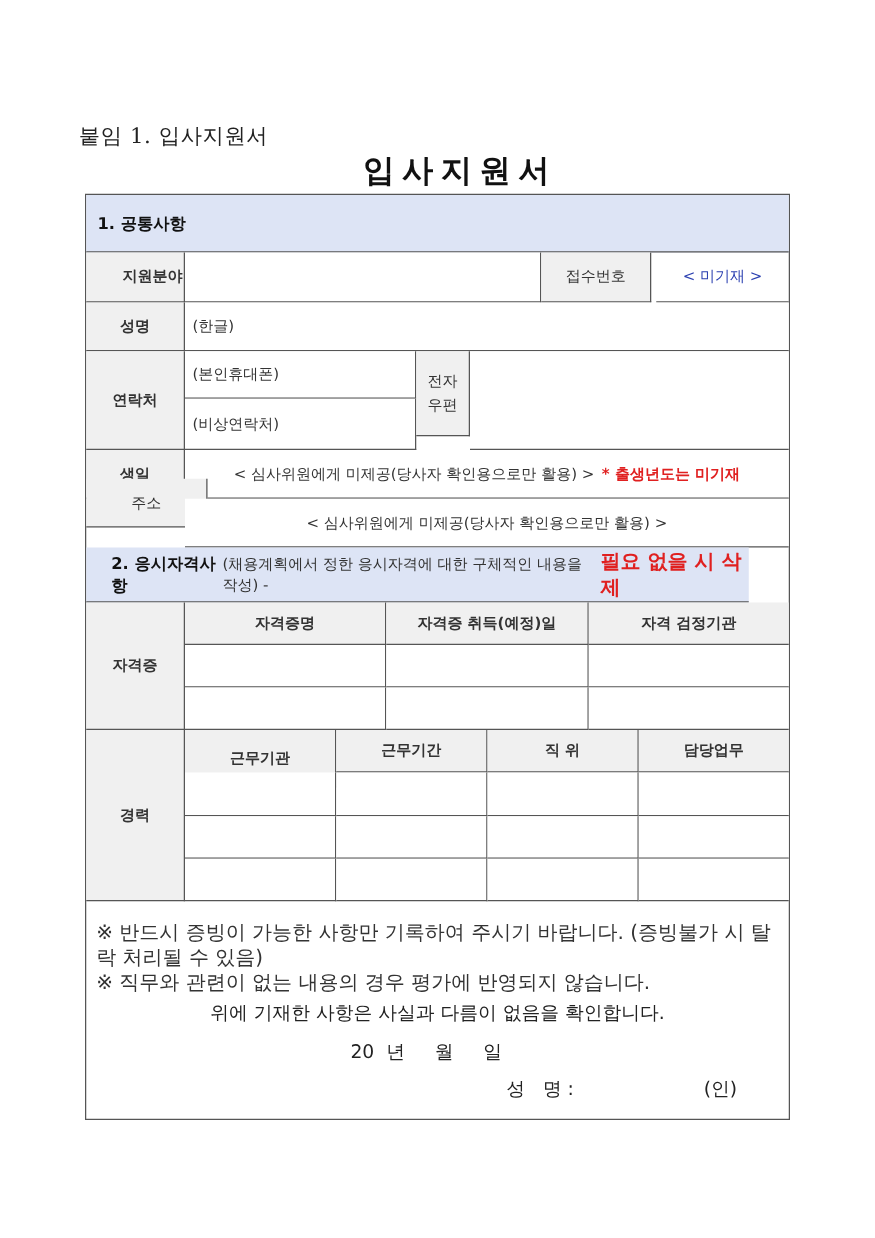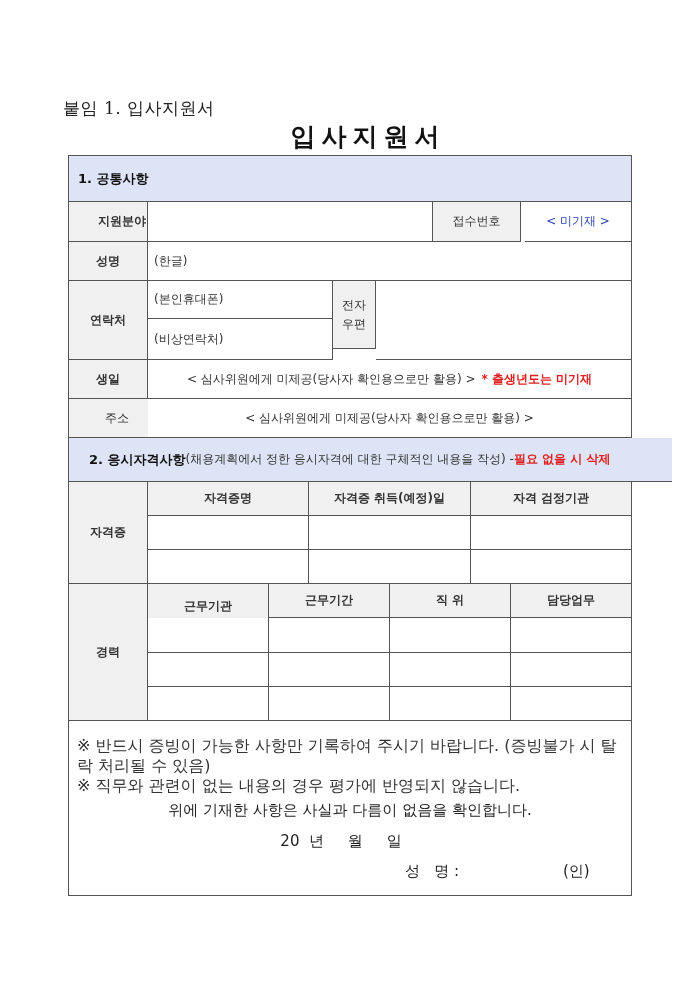--- a/index.html
+++ b/index.html
@@ -52,27 +52,27 @@
   <div class="cell lbl2" style="left:264px;top:125px;width:43px;height:68px;white-space:pre-line;text-align:center;line-height:19px;">전자
 우편</div>
   <div class="cell val nr" style="left:307px;top:125px;width:255px;height:79px;"></div>
 
   <div class="cell lbl" style="left:0;top:204px;width:79px;height:39px;">생일</div>
   <div class="cell val center nr" style="left:79px;top:204px;width:483px;height:39px;padding-left:0;">
     <span>&lt; 심사위원에게 미제공(당사자 확인용으로만 활용) &gt;</span>
     <span style="margin-left:6px;" class="red">* 출생년도는 미기재</span>
   </div>
 
-  <div class="cell lbl2" style="left:0;top:243px;width:97px;height:39px;">주소</div>
+  <div class="cell lbl2" style="left:0;top:227px;width:97px;height:39px;">주소</div>
   <div class="cell val center nr" style="left:79px;top:243px;width:483px;height:39px;padding-left:0;">&lt; 심사위원에게 미제공(당사자 확인용으로만 활용) &gt;</div>
 
-  <div class="cell sec" style="left:0;top:282px;width:603px;height:44px;padding-left:20px;">
+  <div class="cell sec" style="left:0;top:282px;width:530px;height:44px;padding-left:20px;">
     <span>2. 응시자격사항</span>
       <span class="sub">(채용계획에서 정한 응시자격에 대한 구체적인 내용을 작성) - </span>
-      <span class="red" style="font-size:12px;">필요 없을 시 삭제</span>
+      <span class="red" style="font-size:16px;">필요 없을 시 삭제</span>
   </div>
 
   <div class="cell lbl" style="left:0;top:326px;width:79px;height:102px;">자격증</div>
   <div class="cell thead" style="left:79px;top:326px;width:161px;height:34px;">자격증명</div>
   <div class="cell thead" style="left:240px;top:326px;width:162px;height:34px;">자격증 취득(예정)일</div>
   <div class="cell thead nr" style="left:402px;top:326px;width:160px;height:34px;">자격 검정기관</div>
 
   <div class="cell val" style="left:79px;top:360px;width:161px;height:34px;"></div>
   <div class="cell val" style="left:240px;top:360px;width:162px;height:34px;"></div>
   <div class="cell val nr" style="left:402px;top:360px;width:160px;height:34px;"></div>

